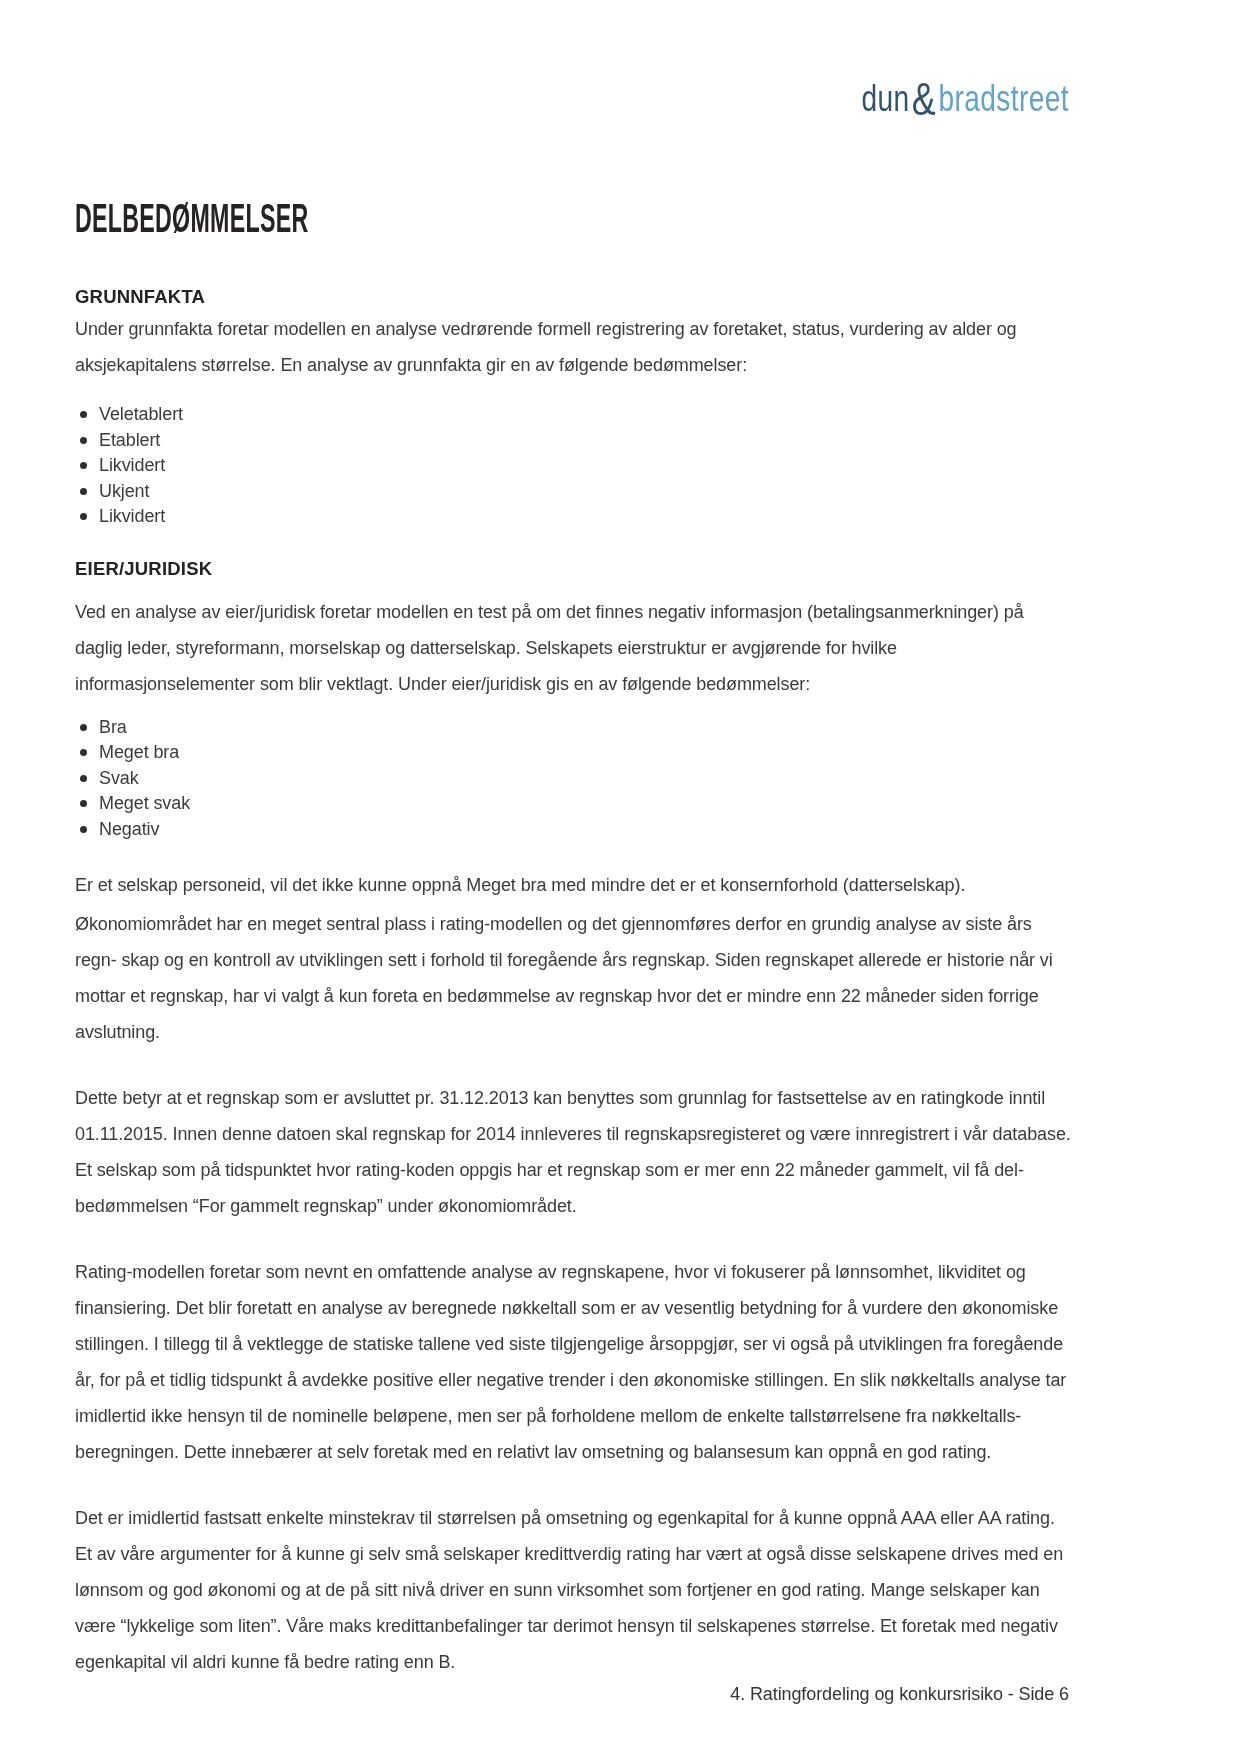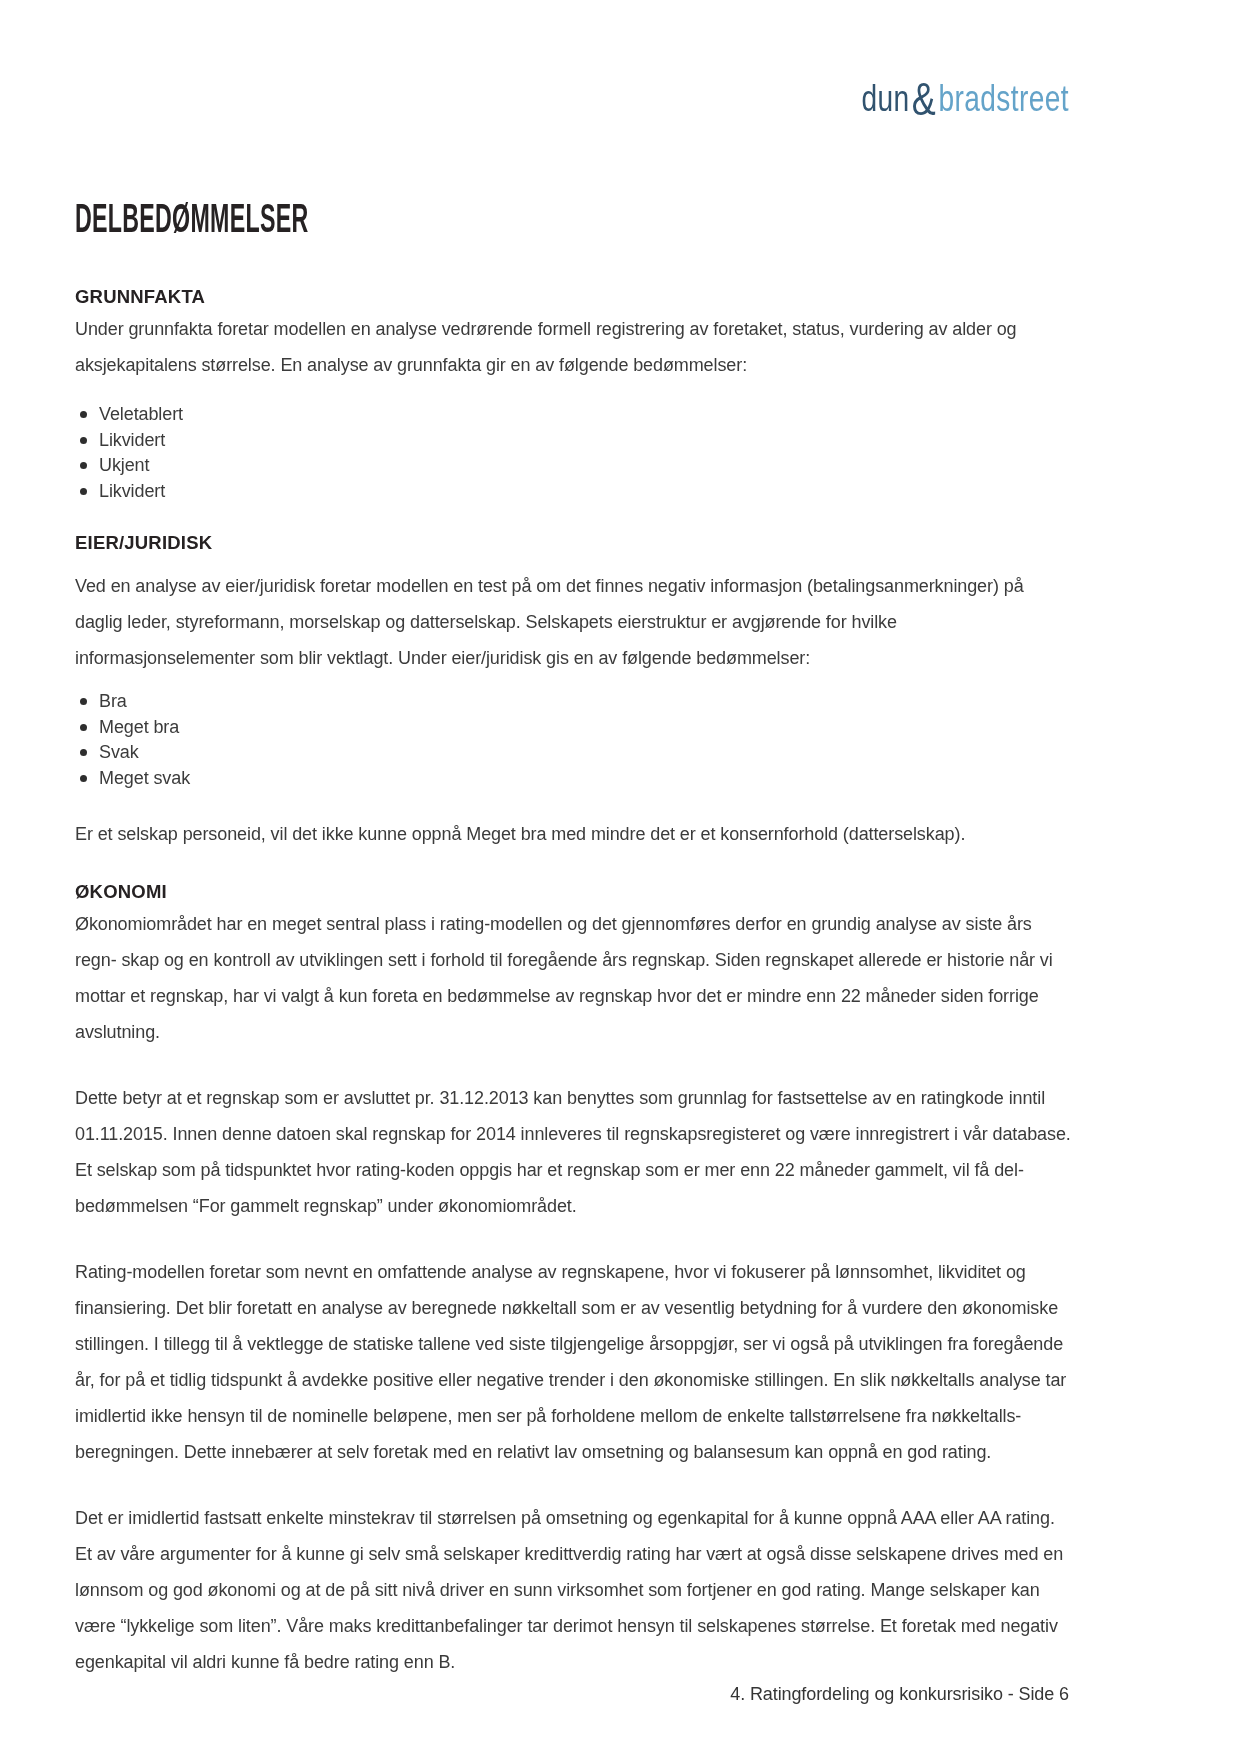--- a/index.html
+++ b/index.html
@@ -130,42 +130,43 @@
 <div class="content">
 
   <h1>DELBEDØMMELSER</h1>
 
   
   <section>
     <h2 class="h2-grunnfakta">GRUNNFAKTA</h2>
     <p class="s1-para">Under grunnfakta foretar modellen en analyse vedrørende formell registrering av foretaket, status, vurdering av alder og aksjekapitalens størrelse. En analyse av grunnfakta gir en av følgende bedømmelser:</p>
     <ul class="s1-list">
       <li>Veletablert</li>
+      <li>Etablert</li>
       <li>Likvidert</li>
       <li>Ukjent</li>
       <li>Likvidert</li>
     </ul>
   </section>
 
   
   <section>
     <h2 class="h2-eier">EIER/JURIDISK</h2>
     <p class="s2-para">Ved en analyse av eier/juridisk foretar modellen en test på om det finnes negativ informasjon (betalingsanmerkninger) på daglig leder, styreformann, morselskap og datterselskap. Selskapets eierstruktur er avgjørende for hvilke informasjonselementer som blir vektlagt. Under eier/juridisk gis en av følgende bedømmelser:</p>
     <ul class="s2-list">
       <li>Bra</li>
       <li>Meget bra</li>
       <li>Svak</li>
       <li>Meget svak</li>
+      <li>Negativ</li>
     </ul>
     <p class="s2-after">Er et selskap personeid, vil det ikke kunne oppnå Meget bra med mindre det er et konsernforhold (datterselskap).</p>
   </section>
 
   
   <section>
-    <h2 class="h2-okonomi">ØKONOMI</h2>
     <p class="s3-para-1">Økonomiområdet har en meget sentral plass i rating-modellen og det gjennomføres derfor en grundig analyse av siste års regn- skap og en kontroll av utviklingen sett i forhold til foregående års regnskap. Siden regnskapet allerede er historie når vi mottar et regnskap, har vi valgt å kun foreta en bedømmelse av regnskap hvor det er mindre enn 22 måneder siden forrige avslutning.</p>
     <p class="s3-para">Dette betyr at et regnskap som er avsluttet pr. 31.12.2013 kan benyttes som grunnlag for fastsettelse av en ratingkode inntil 01.11.2015. Innen denne datoen skal regnskap for 2014 innleveres til regnskapsregisteret og være innregistrert i vår database. Et selskap som på tidspunktet hvor rating-koden oppgis har et regnskap som er mer enn 22 måneder gammelt, vil få del- bedømmelsen “For gammelt regnskap” under økonomiområdet.</p>
     <p class="s3-para">Rating-modellen foretar som nevnt en omfattende analyse av regnskapene, hvor vi fokuserer på lønnsomhet, likviditet og finansiering. Det blir foretatt en analyse av beregnede nøkkeltall som er av vesentlig betydning for å vurdere den økonomiske stillingen. I tillegg til å vektlegge de statiske tallene ved siste tilgjengelige årsoppgjør, ser vi også på utviklingen fra foregående år, for på et tidlig tidspunkt å avdekke positive eller negative trender i den økonomiske stillingen. En slik nøkkeltalls analyse tar imidlertid ikke hensyn til de nominelle beløpene, men ser på forholdene mellom de enkelte tallstørrelsene fra nøkkeltalls- beregningen. Dette innebærer at selv foretak med en relativt lav omsetning og balansesum kan oppnå en god rating.</p>
     <p class="s3-para">Det er imidlertid fastsatt enkelte minstekrav til størrelsen på omsetning og egenkapital for å kunne oppnå AAA eller AA rating. Et av våre argumenter for å kunne gi selv små selskaper kredittverdig rating har vært at også disse selskapene drives med en lønnsom og god økonomi og at de på sitt nivå driver en sunn virksomhet som fortjener en god rating. Mange selskaper kan være “lykkelige som liten”. Våre maks kredittanbefalinger tar derimot hensyn til selskapenes størrelse. Et foretak med negativ egenkapital vil aldri kunne få bedre rating enn B.</p>
   </section>
 
 </div>
 
 <div class="footer">4. Ratingfordeling og konkursrisiko - Side 6</div>
 

